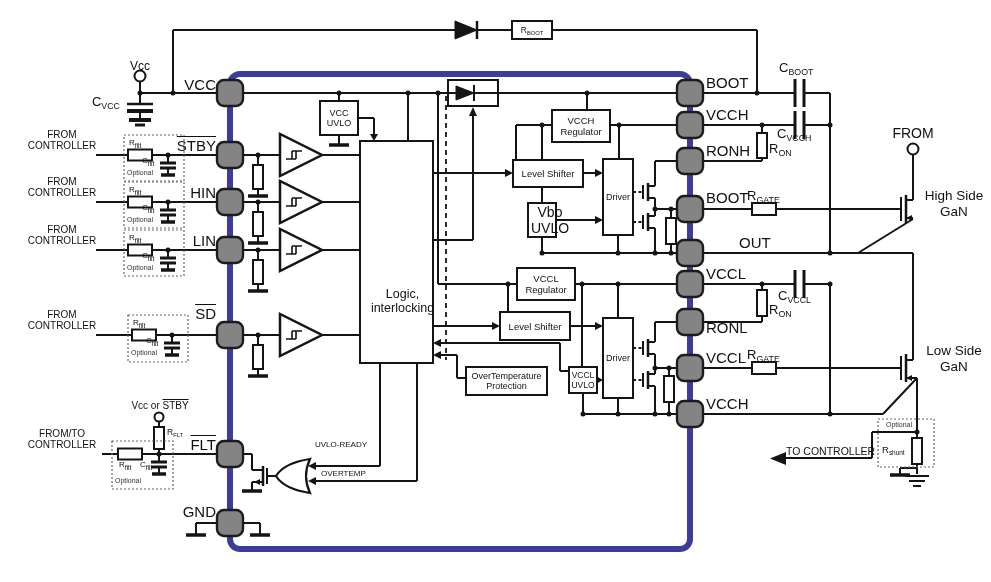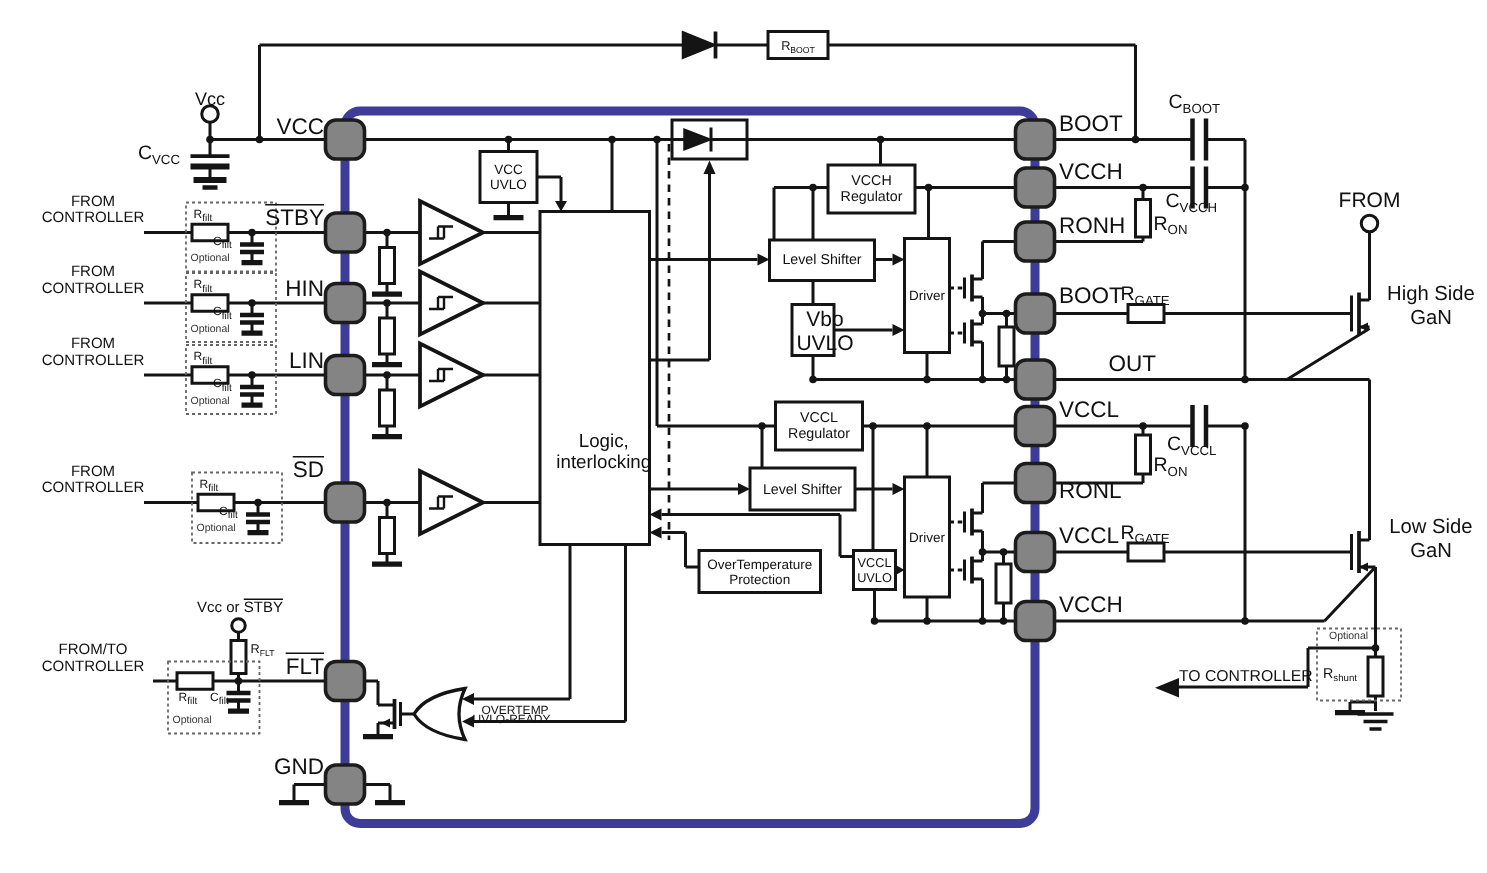--- a/index.html
+++ b/index.html
@@ -361,21 +361,21 @@
 <div class="t ctrl" style="left:16px;top:310px">
   <div>FROM</div>
       <div>CONTROLLER</div>
     </div>
 <div class="t ctrl" style="left:16px;top:429px">
   <div>FROM/TO</div>
       <div>CONTROLLER</div>
     </div>
 <div class="t" style="left:786px;top:446px;font-size:10.5px">TO CONTROLLER</div>
 
-<div class="t tiny" style="left:315px;top:476px">UVLO-READY</div>
+<div class="t tiny" style="left:315px;top:441px">UVLO-READY</div>
 <div class="t tiny" style="left:321px;top:470px">OVERTEMP</div>
 
 <div class="t tiny" style="left:129px;top:139px"><span>R</span><sub>filt</sub></div>
 <div class="t tiny" style="left:142px;top:157px"><span>C</span><sub>filt</sub></div>
 <div class="t opt" style="left:127px;top:169px">Optional</div>
 
 <div class="t tiny" style="left:129px;top:186px"><span>R</span><sub>filt</sub></div>
 <div class="t tiny" style="left:142px;top:204px"><span>C</span><sub>filt</sub></div>
 <div class="t opt" style="left:127px;top:216px">Optional</div>
 

